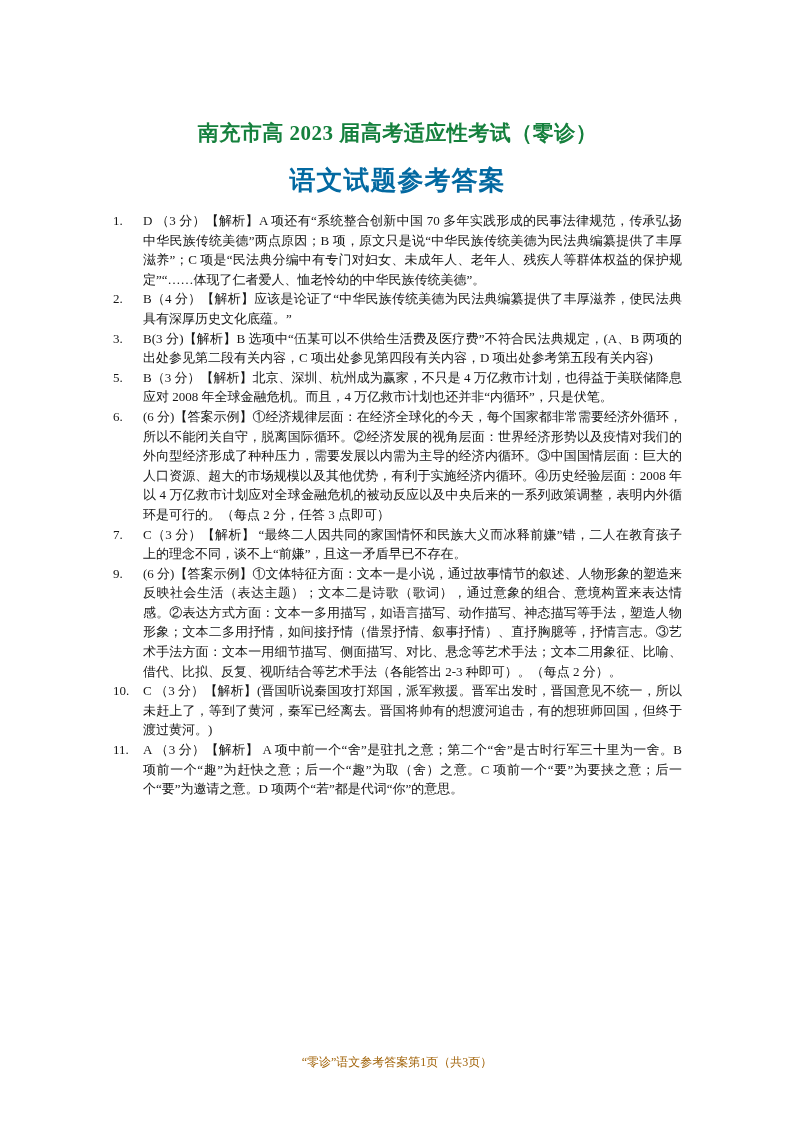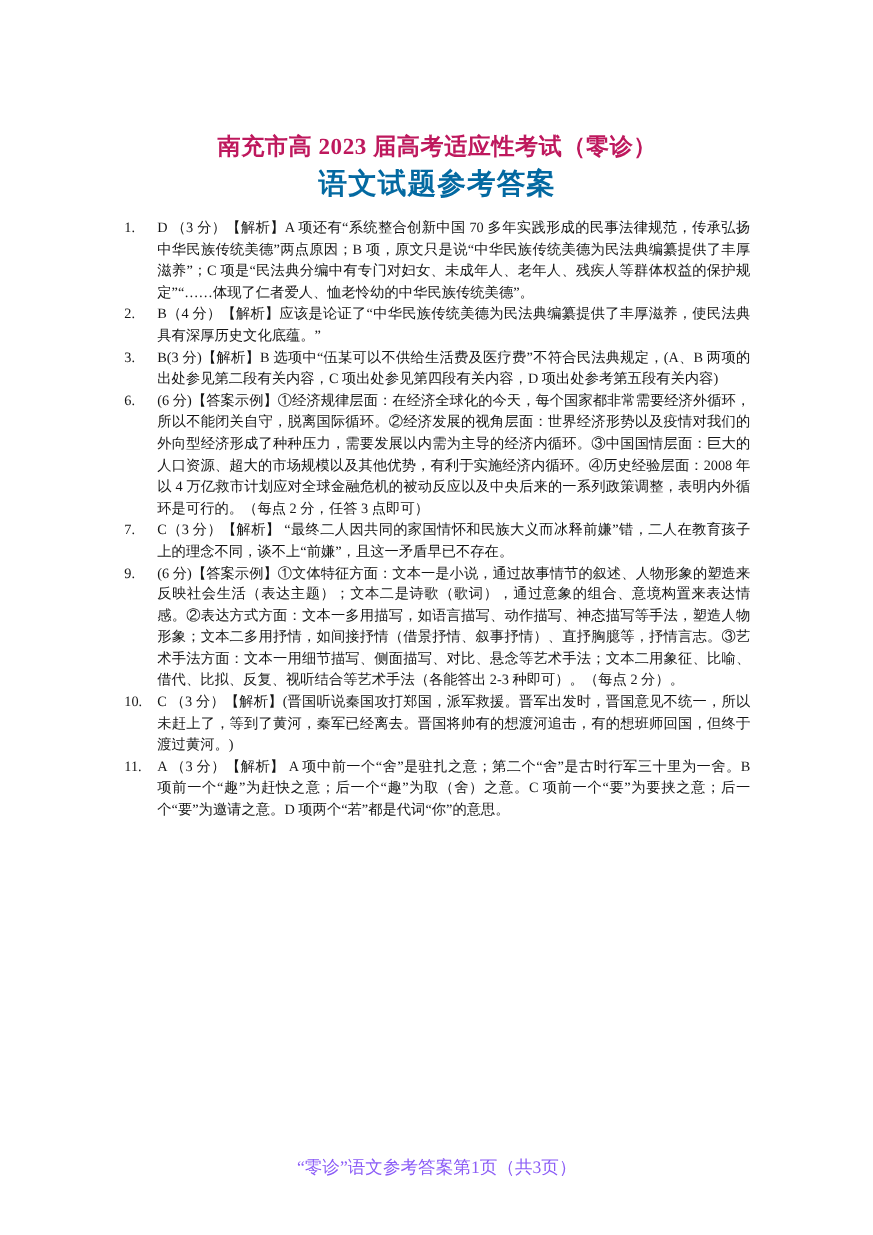--- a/index.html
+++ b/index.html
@@ -16,23 +16,23 @@
     width: 794px;
     height: 1123px;
     background: #ffffff;
     padding: 120px 112px 0 113px;
   }
   .title {
     text-align: center;
     font-size: 21px;
     font-weight: bold;
     line-height: 27px;
-    margin-bottom: 3px;
+    margin-bottom: 17px;
     letter-spacing: 0.5px;
-    color: #be185d;
+    color: #15803d;
   }
   .subtitle {
     text-align: center;
     font-size: 26px;
     font-weight: bold;
     line-height: 34px;
     margin-bottom: 13px;
     letter-spacing: 1px;
     color: #0369a1;
   }
@@ -51,42 +51,43 @@
     text-indent: 0;
     vertical-align: top;
   }
   .item .txt { text-indent: 0; }
   .footer {
     position: absolute;
     left: 0;
     bottom: 53px;
     width: 100%;
     text-align: center;
-    font-size: 16px;
+    font-size: 12px;
     line-height: 16px;
-    color: #8b5cf6;
+    color: #a16207;
   }
 </style>
 </head>
 <body>
 
 <div class="page">
 
   <div class="title">南充市高 2023 届高考适应性考试（零诊）</div>
   <div class="subtitle">语文试题参考答案</div>
 
   <div class="items">
 
     <div class="item"><span class="num">1.</span><span class="txt">D （3 分）【解析】A 项还有“系统整合创新中国 70 多年实践形成的民事法律规范，传承弘扬中华民族传统美德”两点原因；B 项，原文只是说“中华民族传统美德为民法典编纂提供了丰厚滋养”；C 项是“民法典分编中有专门对妇女、未成年人、老年人、残疾人等群体权益的保护规定”“……体现了仁者爱人、恤老怜幼的中华民族传统美德”。</span></div>
 
     <div class="item"><span class="num">2.</span><span class="txt">B（4 分）【解析】应该是论证了“中华民族传统美德为民法典编纂提供了丰厚滋养，使民法典具有深厚历史文化底蕴。”</span></div>
 
     <div class="item"><span class="num">3.</span><span class="txt">B(3 分)【解析】B 选项中“伍某可以不供给生活费及医疗费”不符合民法典规定，(A、B 两项的出处参见第二段有关内容，C 项出处参见第四段有关内容，D 项出处参考第五段有关内容)</span></div>
 
 
+    <div class="item"><span class="num">5.</span><span class="txt">B（3 分）【解析】北京、深圳、杭州成为赢家，不只是 4 万亿救市计划，也得益于美联储降息应对 2008 年全球金融危机。而且，4 万亿救市计划也还并非“内循环”，只是伏笔。</span></div>
 
     <div class="item"><span class="num">6.</span><span class="txt">(6 分)【答案示例】①经济规律层面：在经济全球化的今天，每个国家都非常需要经济外循环，所以不能闭关自守，脱离国际循环。②经济发展的视角层面：世界经济形势以及疫情对我们的外向型经济形成了种种压力，需要发展以内需为主导的经济内循环。③中国国情层面：巨大的人口资源、超大的市场规模以及其他优势，有利于实施经济内循环。④历史经验层面：2008 年以 4 万亿救市计划应对全球金融危机的被动反应以及中央后来的一系列政策调整，表明内外循环是可行的。（每点 2 分，任答 3 点即可）</span></div>
 
     <div class="item"><span class="num">7.</span><span class="txt">C（3 分）【解析】 “最终二人因共同的家国情怀和民族大义而冰释前嫌”错，二人在教育孩子上的理念不同，谈不上“前嫌”，且这一矛盾早已不存在。</span></div>
 
 
     <div class="item"><span class="num">9.</span><span class="txt">(6 分)【答案示例】①文体特征方面：文本一是小说，通过故事情节的叙述、人物形象的塑造来反映社会生活（表达主题）；文本二是诗歌（歌词），通过意象的组合、意境构置来表达情感。②表达方式方面：文本一多用描写，如语言描写、动作描写、神态描写等手法，塑造人物形象；文本二多用抒情，如间接抒情（借景抒情、叙事抒情）、直抒胸臆等，抒情言志。③艺术手法方面：文本一用细节描写、侧面描写、对比、悬念等艺术手法；文本二用象征、比喻、借代、比拟、反复、视听结合等艺术手法（各能答出 2-3 种即可）。（每点 2 分）。</span></div>
 
     <div class="item"><span class="num">10.</span><span class="txt">C （3 分）【解析】(晋国听说秦国攻打郑国，派军救援。晋军出发时，晋国意见不统一，所以未赶上了，等到了黄河，秦军已经离去。晋国将帅有的想渡河追击，有的想班师回国，但终于渡过黄河。)</span></div>
 

